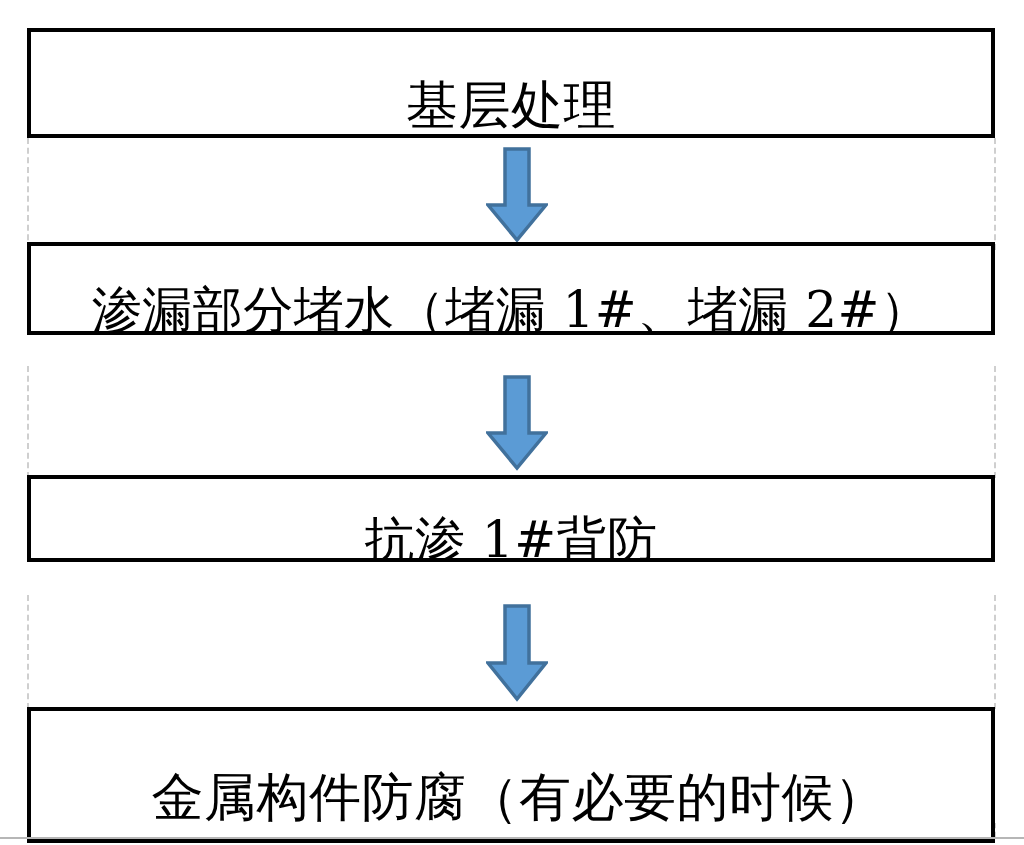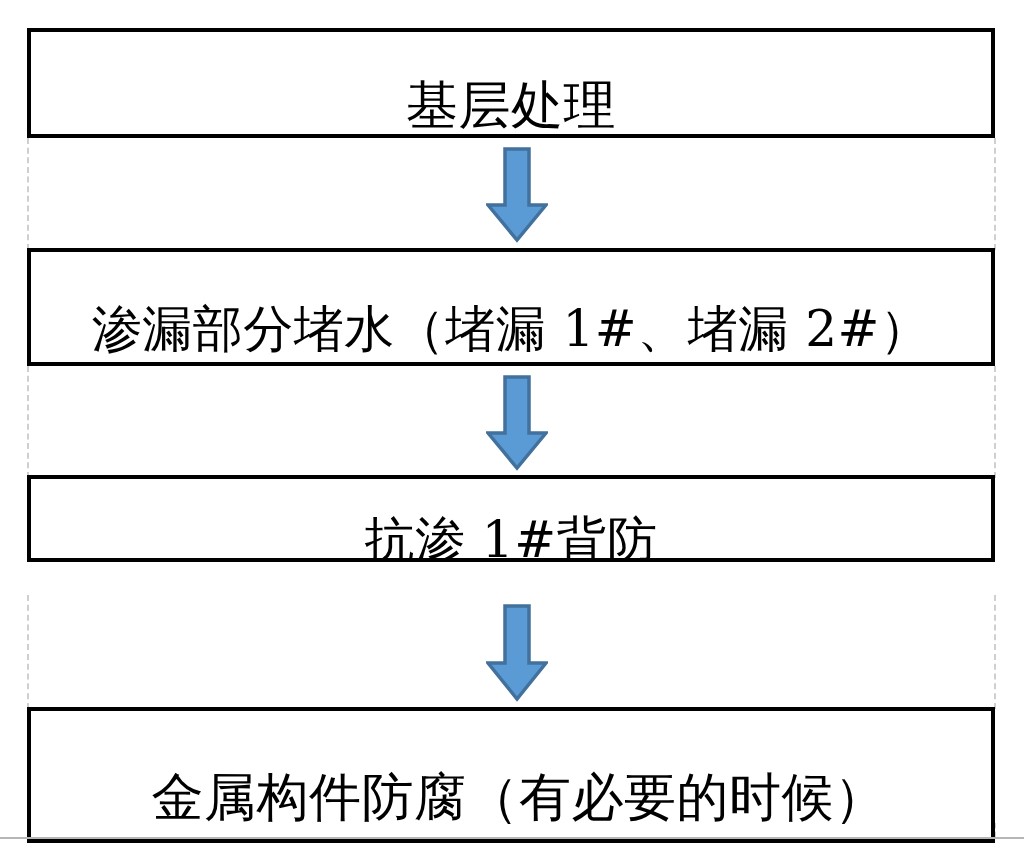--- a/index.html
+++ b/index.html
@@ -59,21 +59,21 @@
     font-size: 50px;
     line-height: 1.05;
     color: #000000;
     white-space: nowrap;
     letter-spacing: 0.5px;
     text-align: left;
     margin-top: 44px;
   }
 
   #box-1 { top: 28px;  height: 110px; }
-  #box-2 { top: 248px; height: 118px; }
+  #box-2 { top: 242px; height: 93px; }
   #box-3 { top: 475px; height: 87px; }
   #box-4 { top: 707px; height: 136px; padding-left: 16px; }
 
   #box-1 .box-label { font-size: 52px; }
   #box-2 .box-label { font-size: 50px; }
   #box-3 .box-label { font-size: 50px; }
   #box-4 .box-label { font-size: 52px; }
 
   
   .connector-arrow {

